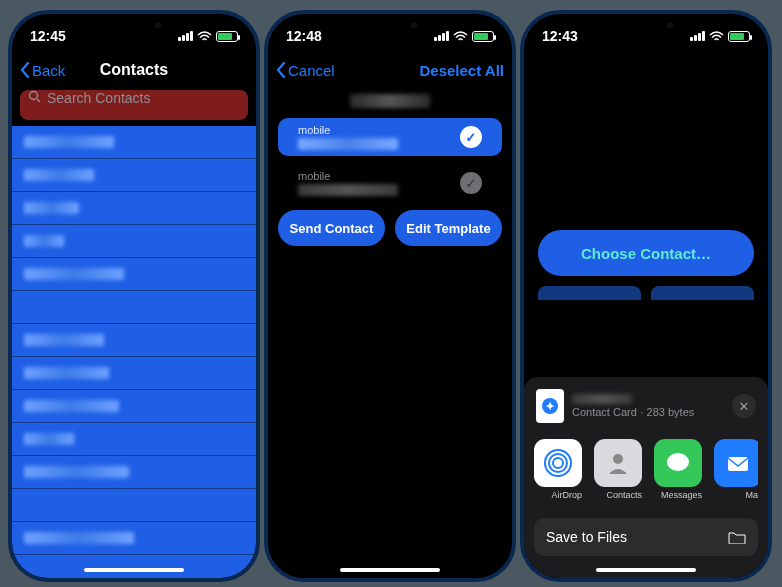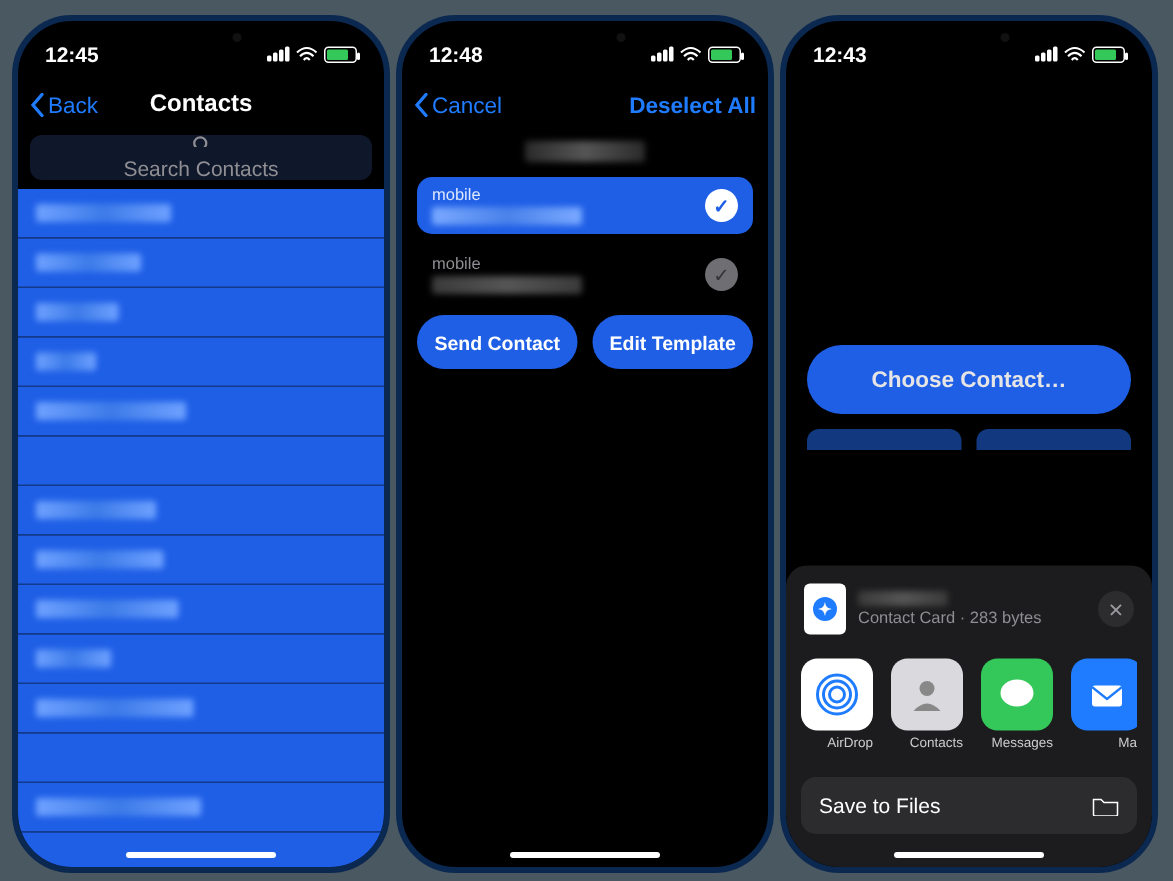--- a/index.html
+++ b/index.html
@@ -65,30 +65,28 @@
     padding: 0 8px;
     color:#fff;
     font-size:15px;
     position: relative;
   }
   .nav-left { color:#1f7cff; display:flex; align-items:center; gap:2px; font-size:15px;}
   .nav-right { color:#1f7cff; margin-left:auto; font-size:15px; font-weight:700;}
   .nav-title { position:absolute; left:0; right:0; text-align:center; font-weight:600; font-size:16px;}
   .search {
     margin: 0 8px 6px;
-    background:#0f172a;
+    background:#7f1d1d;
     border-radius:8px;
     height:30px;
     display:flex;
-    align-items:center;
     padding:0 8px;
     color:#8e8e93;
     font-size:14px;
     gap:6px;
-    flex-direction:column;
   }
   .contacts-list{ padding:0;}
   .contact-row{
     height:33px;
     background:#1f5fe6;
     border-bottom:1px solid rgba(0,0,0,.4);
     display:flex; align-items:center; padding:0 12px;
   }
   .blur-name{
     height:12px; border-radius:2px;
@@ -98,21 +96,21 @@
   
   .p2-body{ padding: 0 10px;}
   .blurred-title{
     margin: 4px auto 10px;
     width:80px;height:14px;
     background:linear-gradient(90deg,#2a2a2a,#555,#2a2a2a);
     filter:blur(2px); border-radius:2px;
   }
   .entry{
     border-radius:10px;
-    padding:6px 10px;
+    padding:6px 20px;
     display:flex; align-items:center; gap:8px;
     margin-bottom:8px;
   }
   .entry.sel{ background:#1f5fe6;}
   .entry .txt{ flex:1;}
   .entry .lbl{ font-size:11px; color:rgba(255,255,255,.85);}
   .entry.unsel .lbl{ color:#8e8e93;}
   .entry .num{
     height:12px; width:100px; margin-top:2px;
     background:linear-gradient(90deg,#7aa9ff,#4a82ea,#7aa9ff);
@@ -133,21 +131,21 @@
   .pill{
     flex:1; height:36px; background:#1f5fe6; border-radius:18px;
     color:#fff; font-size:13px; font-weight:600;
     display:flex;align-items:center;justify-content:center;
   }
   
   .big-pill{
     margin: 180px 14px 0;
     height:46px; border-radius:23px;
     background:#1f5fe6;
-    color:#e5e5e5; font-weight:600; font-size:15px;
+    color:#5eead4; font-weight:600; font-size:15px;
     display:flex;align-items:center;justify-content:center;
   }
   .tab-stubs{ display:flex; gap:10px; margin:10px 14px 0;}
   .tab-stub{flex:1;height:14px;border-radius:8px 8px 0 0;background:#12397f;}
   .sheet{
     position:absolute; left:0;right:0;bottom:0;
     background:#1c1c1e;
     border-radius:14px 14px 0 0;
     padding:8px 10px 22px;
   }

